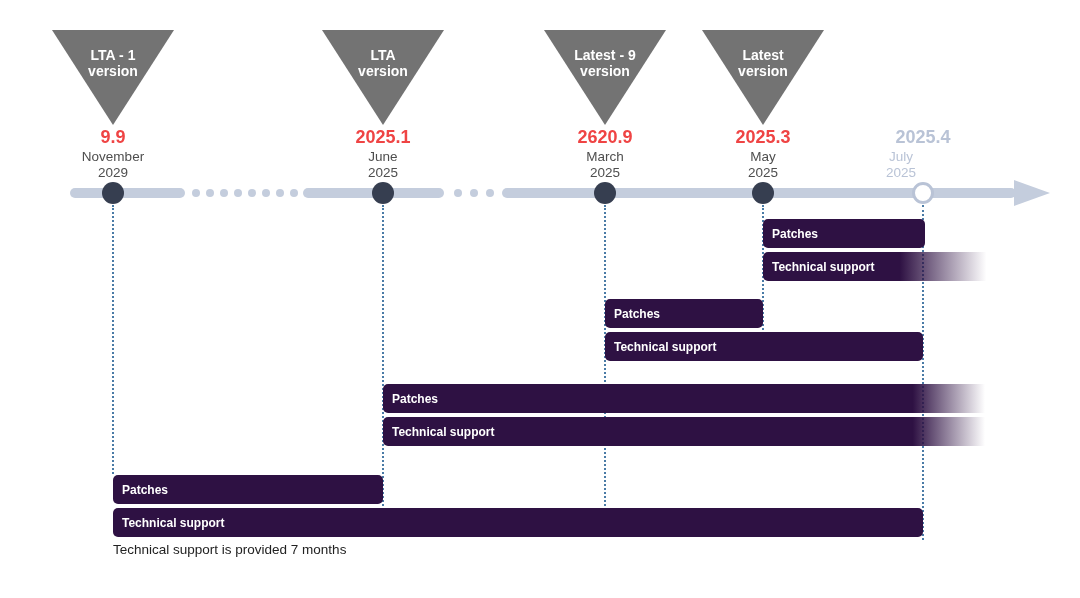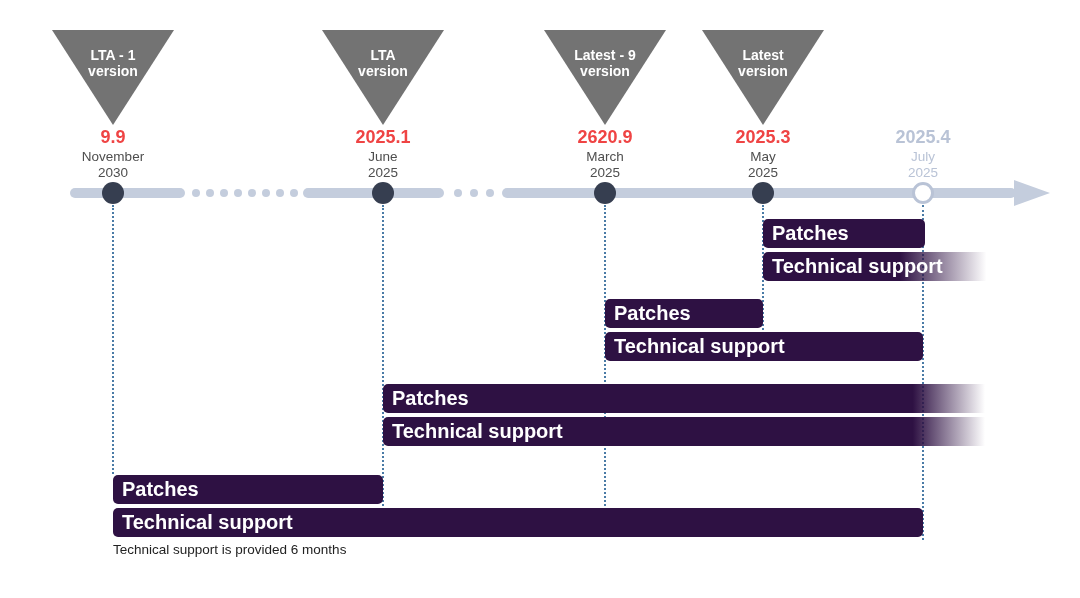--- a/index.html
+++ b/index.html
@@ -45,21 +45,21 @@
     position:absolute;top:180px;width:0;height:0;
     border-left:36px solid #c4cddd;border-top:13px solid transparent;border-bottom:13px solid transparent;
   }
 
   
   .vline{position:absolute;width:0;border-left:2px dotted #4a7ba6;z-index:1;}
 
   
   .bar{
     position:absolute;height:29px;background:#2e1143;border-radius:5px;
-    color:#ffffff;font-weight:bold;font-size:20px;
+    color:#ffffff;font-weight:bold;font-size:12px;
     display:flex;align-items:center;padding-left:9px;box-sizing:border-box;
     white-space:nowrap;z-index:2;
   }
   .bar.fade-short{
     background:linear-gradient(90deg,#2e1143 0%,#2e1143 60%,rgba(46,17,67,0) 98%);
     border-radius:5px 0 0 5px;
   }
   .bar.fade-long{
     background:linear-gradient(90deg,#2e1143 0%,#2e1143 88%,rgba(46,17,67,0) 100%);
     border-radius:5px 0 0 5px;
@@ -93,35 +93,35 @@
   </div>
 
   <div class="version" style="left:113px">9.9</div>
   <div class="version" style="left:383px">2025.1</div>
   <div class="version" style="left:605px">2620.9</div>
   <div class="version" style="left:763px">2025.3</div>
   <div class="version future" style="left:923px">2025.4</div>
 
   <div class="month" style="left:113px">
     <div>November</div>
-    <div>2030</div>
+    <div>2029</div>
   </div>
   <div class="month" style="left:383px">
     <div>June</div>
     <div>2025</div>
   </div>
   <div class="month" style="left:605px">
     <div>March</div>
     <div>2025</div>
   </div>
   <div class="month" style="left:763px">
     <div>May</div>
     <div>2025</div>
   </div>
-  <div class="month future" style="left:923px">
+  <div class="month future" style="left:901px">
     <div>July</div>
     <div>2025</div>
   </div>
 
   <div class="tl-seg" style="left:70px;width:115px"></div>
   <div class="tl-dot" style="left:192px"></div>
   <div class="tl-dot" style="left:206px"></div>
   <div class="tl-dot" style="left:220px"></div>
   <div class="tl-dot" style="left:234px"></div>
   <div class="tl-dot" style="left:248px"></div>
@@ -153,16 +153,16 @@
   <div class="bar" style="left:605px;top:299px;width:158px">Patches</div>
   <div class="bar" style="left:605px;top:332px;width:318px">Technical support</div>
 
   <div class="bar fade-long" style="left:383px;top:384px;width:602px">Patches</div>
   <div class="bar fade-long" style="left:383px;top:417px;width:602px">Technical support</div>
 
   <div class="bar" style="left:113px;top:475px;width:270px">Patches</div>
   <div class="bar" style="left:113px;top:508px;width:810px">Technical support</div>
 
   <div class="footnote">
-    <div>Technical support is provided 6 months</div>
+    <div>Technical support is provided 7 months</div>
   </div>
 
 </div>
 
 </body></html>

